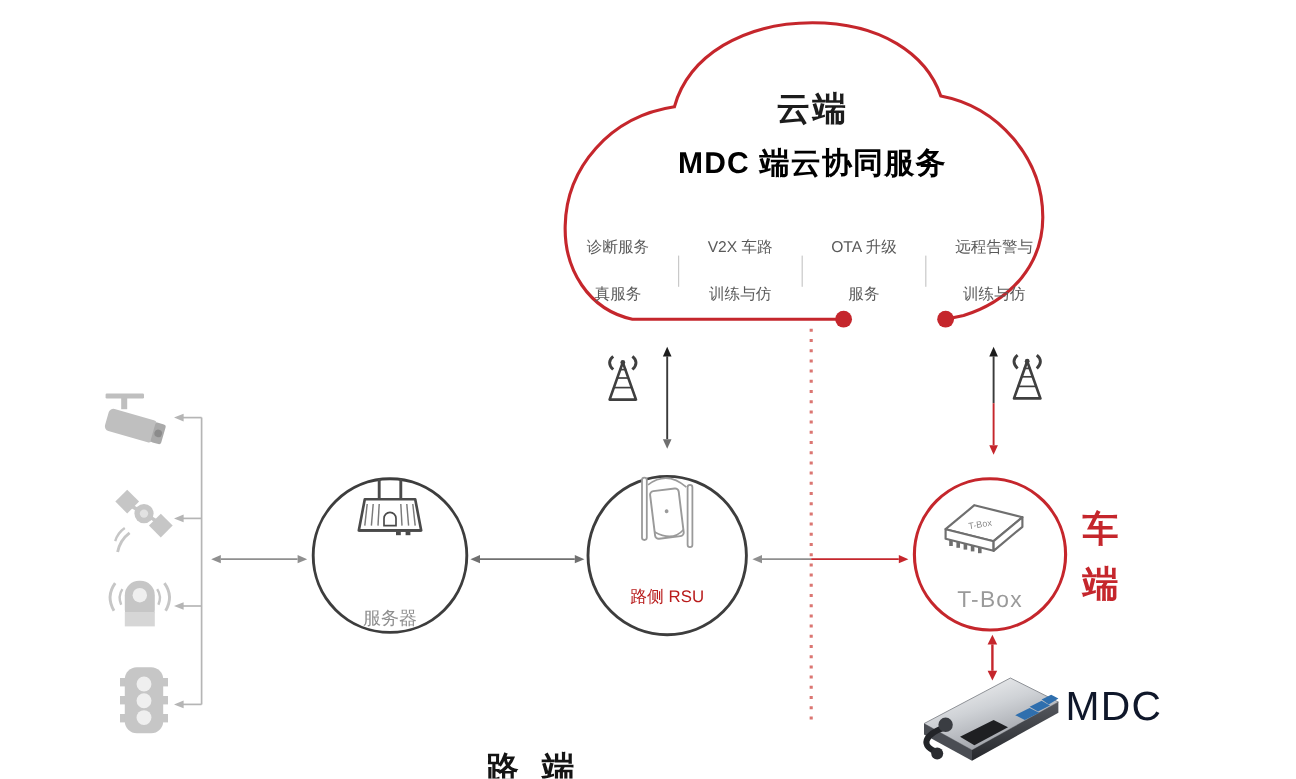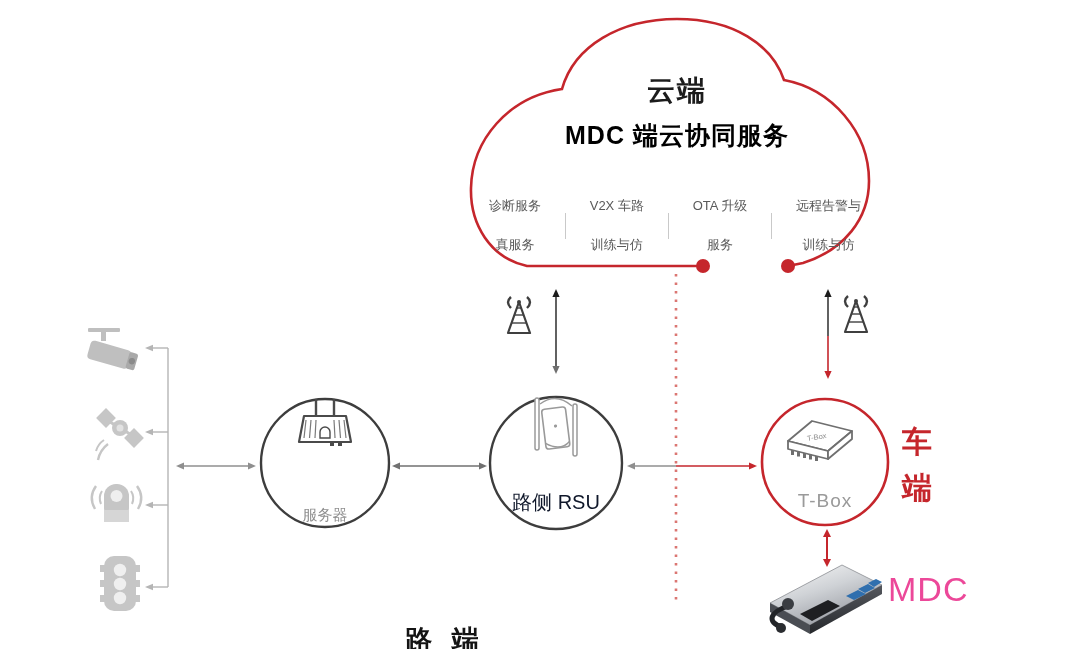--- a/index.html
+++ b/index.html
@@ -8,25 +8,25 @@
   .abs{position:absolute;}
   .ctr{text-align:center;}
   .cloud-title{font-size:28px;font-weight:bold;color:#1c1c1c;letter-spacing:2px;}
   .cloud-sub{font-size:25px;font-weight:700;color:#000000;letter-spacing:1px;}
   .svc-row{display:flex;align-items:center;justify-content:space-between;}
   .svc{font-size:13px;color:#5a5a5a;line-height:1.5;text-align:center;white-space:pre-line;}
   .svc-sep{width:1px;height:26px;background:#c9c9c9;margin-top:2px;}
   .node-label{color:#8f8f8f;}
   .lbl-main{font-size:19px;letter-spacing:0.5px;}
   .lbl-sub{font-size:15px;margin-top:16px;}
-  .rsu-label{font-size:20px;color:#0f172a;}
+  .rsu-label{font-size:14px;color:#b91c1c;}
   .tbox-label{font-size:19px;color:#9a9a9a;letter-spacing:1px;}
   .vehicle-side{font-size:30px;font-weight:bold;color:#c5262c;width:32px;line-height:1.53;text-align:left;}
   .road-side{font-size:27px;font-weight:bold;color:#141414;letter-spacing:6px;margin-top:48px;}
-  .mdc-label{font-size:34px;font-weight:500;color:#ec4899;letter-spacing:1px;}
+  .mdc-label{font-size:34px;font-weight:500;color:#0f172a;letter-spacing:1px;}
 </style>
 </head>
 <body>
 
 <div class="stage">
 
   <svg width="1080" height="649" viewBox="0 0 1080 649" class="abs" style="left:0;top:0">
     <defs>
       <linearGradient id="silver" x1="0" y1="0" x2="0.6" y2="1">
         <stop offset="0" stop-color="#fbfbfb"></stop>

